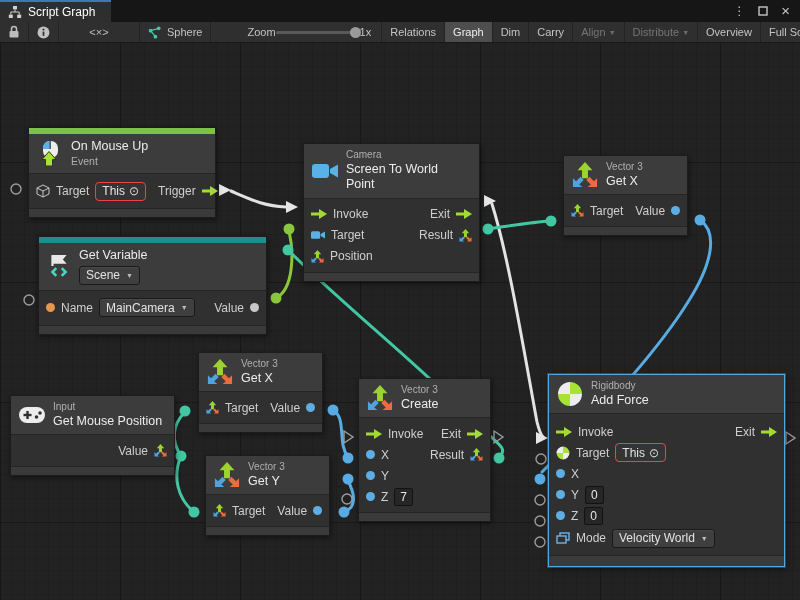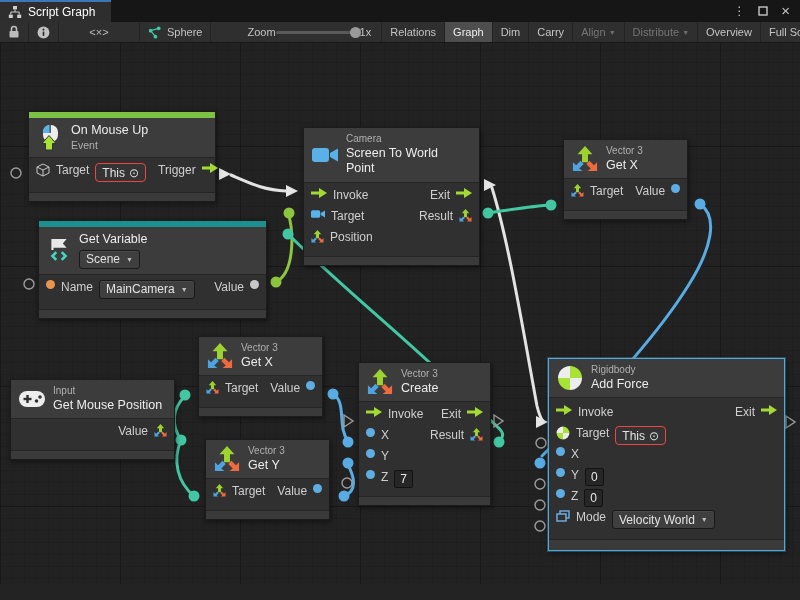--- a/index.html
+++ b/index.html
@@ -18,40 +18,40 @@
   .tbtn{cursor:default;white-space:nowrap;}
   .tbtn.active{background:#4e4e4e;color:#EFEFEF;}
   .tbtn.disabled{color:#757575;}
   .zoomwrap{display:flex;align-items:center;padding:0 10px;border-right:1px solid #232323;}
   .slider{position:relative;width:84px;height:3px;background:#5a5a5a;border-radius:2px;}
   .knob{position:absolute;right:-1px;top:-4px;width:11px;height:11px;border-radius:50%;background:#9a9a9a;}
   .caret{font-size:7px;color:#BDBDBD;line-height:1;}
   .caret.dim{color:#6f6f6f;}
 
   
-  .canvas{position:absolute;top:26px;left:0;width:800px;height:558px;background-color:#222222;
+  .canvas{position:absolute;top:42px;left:0;width:800px;height:558px;background-color:#222222;
     background-image:
       linear-gradient(rgba(0,0,0,.22) 1px, transparent 1px),
       linear-gradient(90deg, rgba(0,0,0,.22) 1px, transparent 1px),
       linear-gradient(rgba(0,0,0,.10) 1px, transparent 1px),
       linear-gradient(90deg, rgba(0,0,0,.10) 1px, transparent 1px);
     background-size:120px 120px,120px 120px,12px 12px,12px 12px;}
   .wires{position:absolute;top:0;left:0;pointer-events:none;z-index:5;}
 
   
   .node{position:absolute;background:#303030;border:1px solid #1c1c1c;box-shadow:1px 2px 5px rgba(0,0,0,.45);z-index:10;}
   .node.selected{border:1px solid #4FA8DE;box-shadow:0 0 0 1px rgba(79,168,222,.35),1px 2px 6px rgba(0,0,0,.5);}
   .cbar{height:6px;}
   .nhead{background:#3c3c3c;display:flex;align-items:center;gap:8px;padding:5px 10px 5px 8px;border-bottom:1px solid #252525;}
   .ncol{display:flex;flex-direction:column;justify-content:center;}
   .ncat{font-size:10px;color:#B0B0B0;line-height:1.25;}
   .ntitle{font-size:12.5px;color:#ECECEC;line-height:1.25;}
   .nsub{font-size:10.5px;color:#B0B0B0;line-height:1.3;}
   .nbody{padding:5px 7px;}
-  .row{display:flex;align-items:flex-start;gap:6px;height:21px;font-size:12px;color:#CFCFCF;white-space:nowrap;}
+  .row{display:flex;align-items:center;gap:6px;height:21px;font-size:12px;color:#CFCFCF;white-space:nowrap;}
   .row.tall{height:24px;}
   .sp{flex:1;}
   .nfoot{height:8px;background:#3a3a3a;border-top:1px solid #252525;}
   .dot{width:9px;height:9px;border-radius:50%;flex:none;}
   .c-blue{background:#5FAEE3;} .c-orange{background:#E8954F;} .c-gray{background:#C8C8C8;}
   .chip{display:inline-flex;align-items:center;gap:4px;border:1px solid #ef4444;border-radius:4px;padding:0 6px;height:17px;background:#343434;color:#E2E2E2;font-size:12px;}
   .selficon{font-size:12px;color:#D8D8D8;}
   .dd{display:inline-flex;align-items:center;gap:6px;border:1px solid #191919;border-radius:3px;padding:0 6px;height:17px;background:#3f3f3f;color:#E2E2E2;font-size:12px;box-shadow:inset 0 1px 0 rgba(255,255,255,.06);}
   .field{display:inline-flex;align-items:center;border:1px solid #121212;border-radius:2px;padding:0 5px;height:16px;background:#262626;color:#E8E8E8;font-size:12px;}
   svg{display:block;flex:none;}

